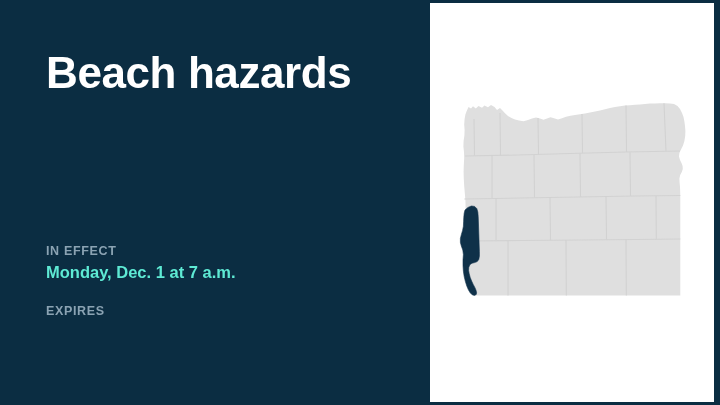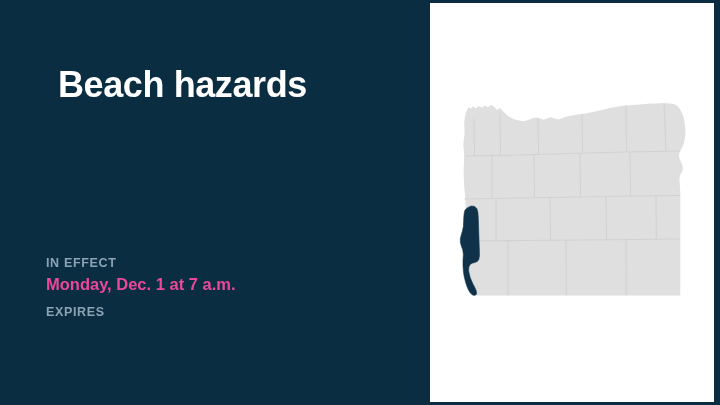--- a/index.html
+++ b/index.html
@@ -26,57 +26,57 @@
     width: 430px;
     height: 405px;
     box-sizing: border-box;
   }
 
   #alert-title {
     position: absolute;
     left: 46px;
     top: 51px;
     width: 340px;
-    margin: 12px;
+    margin: 0;
     color: #ffffff;
-    font-size: 36px;
+    font-size: 44px;
     font-weight: bold;
     line-height: 44px;
     letter-spacing: -0.4px;
   }
   #alert-title .title-line {
     display: block;
     white-space: pre;
   }
 
   #timing-block {
     position: absolute;
     left: 46px;
-    top: 256px;
+    top: 244px;
     width: 350px;
   }
 
   .timing-row + .timing-row {
-    margin-top: 10px;
+    margin-top: 21px;
   }
 
   .timing-label {
     display: block;
     color: #8ba3b3;
     font-size: 12.5px;
     font-weight: bold;
     letter-spacing: 0.65px;
     line-height: 15px;
     text-transform: uppercase;
   }
 
   .timing-value {
     display: block;
     margin-top: 3px;
-    color: #ec4899;
+    color: #5eead4;
     font-size: 16.5px;
     font-weight: bold;
     line-height: 21px;
     white-space: pre;
   }
 
   
   #map-panel {
     position: absolute;
     left: 430px;

